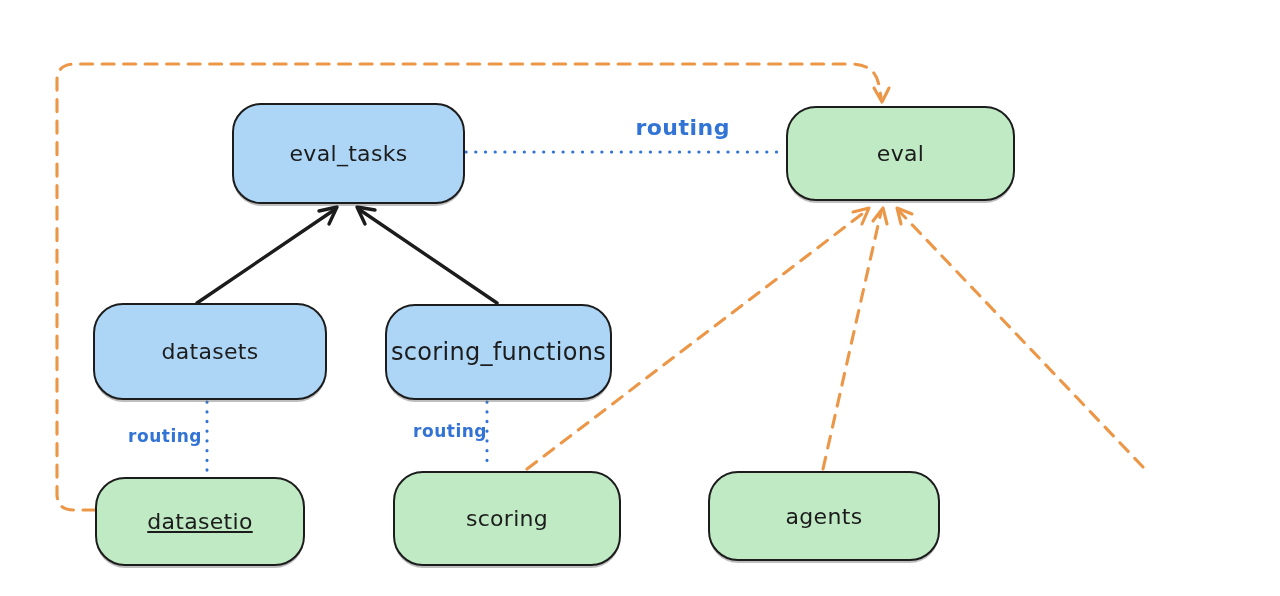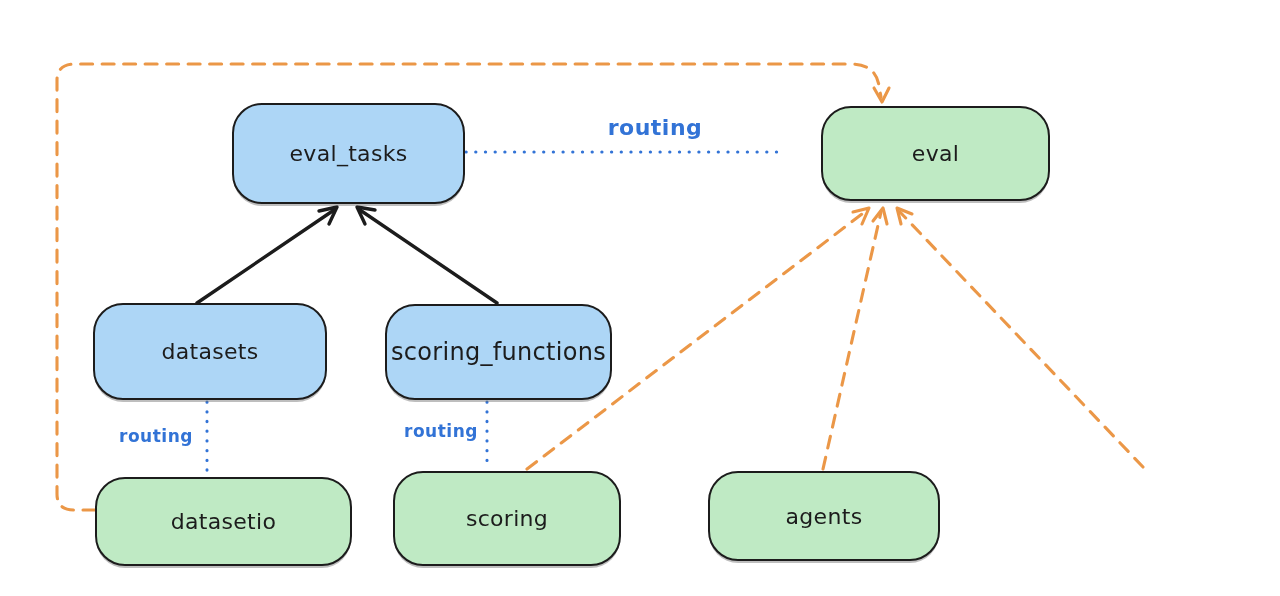--- a/index.html
+++ b/index.html
@@ -36,21 +36,21 @@
     letter-spacing:0.3px;
     box-shadow:0 3px 0 -1px rgba(110,110,110,0.45);
     box-sizing:border-box;
   }
   .node.blue{background:var(--blue-fill,#add6f6);}
   .node.green{background:var(--green-fill,#bfeac4);}
   .routing-label{
     position:absolute;
     color:var(--routing-blue,#3273d6);
     font-weight:bold;
-    text-align:center;
+    text-align:right;
     letter-spacing:0.5px;
   }
   .routing-label.big{font-size:22px;}
   .routing-label.small{font-size:17px;}
 </style>
 </head>
 <body>
 
 <div class="canvas">
 
@@ -92,37 +92,37 @@
       <line class="stroke-dashed" x1="823" y1="469" x2="881" y2="212"></line>
       <polyline class="stroke-dashed-head" points="873,221 883,208 887,224"></polyline>
     </g>
 
     <g>
       <line class="stroke-dashed" x1="1143" y1="467" x2="900" y2="212"></line>
       <polyline class="stroke-dashed-head" points="901,224 897,208 912,214"></polyline>
     </g>
   </svg>
 
-  <div class="node blue" style="left:232px;top:103px;width:233px;height:101px;">
+  <div class="node blue" style="left:232px;top:103px;width:233px;height:101px;border-radius:29px;">
     <span>eval_tasks</span>
   </div>
 
-  <div class="node green" style="left:786px;top:106px;width:229px;height:95px;margin-left:35px;">
+  <div class="node green" style="left:786px;top:106px;width:229px;height:95px;">
     <span>eval</span>
   </div>
 
   <div class="node blue" style="left:93px;top:303px;width:234px;height:97px;text-align:center;">
     <span>datasets</span>
   </div>
 
   <div class="node blue" style="left:385px;top:304px;width:227px;height:96px;font-size:24px;">
     <span>scoring_functions</span>
   </div>
 
-  <div class="node green" style="left:95px;top:477px;width:257px;height:89px;">
+  <div class="node green" style="left:95px;top:477px;width:210px;height:89px;text-decoration:underline;">
     <span>datasetio</span>
   </div>
 
   <div class="node green" style="left:385px;top:471px;width:228px;height:95px;margin-left:8px;">
     <span>scoring</span>
   </div>
 
   <div class="node green" style="left:708px;top:471px;width:232px;height:90px;">
     <span>agents</span>
   </div>

